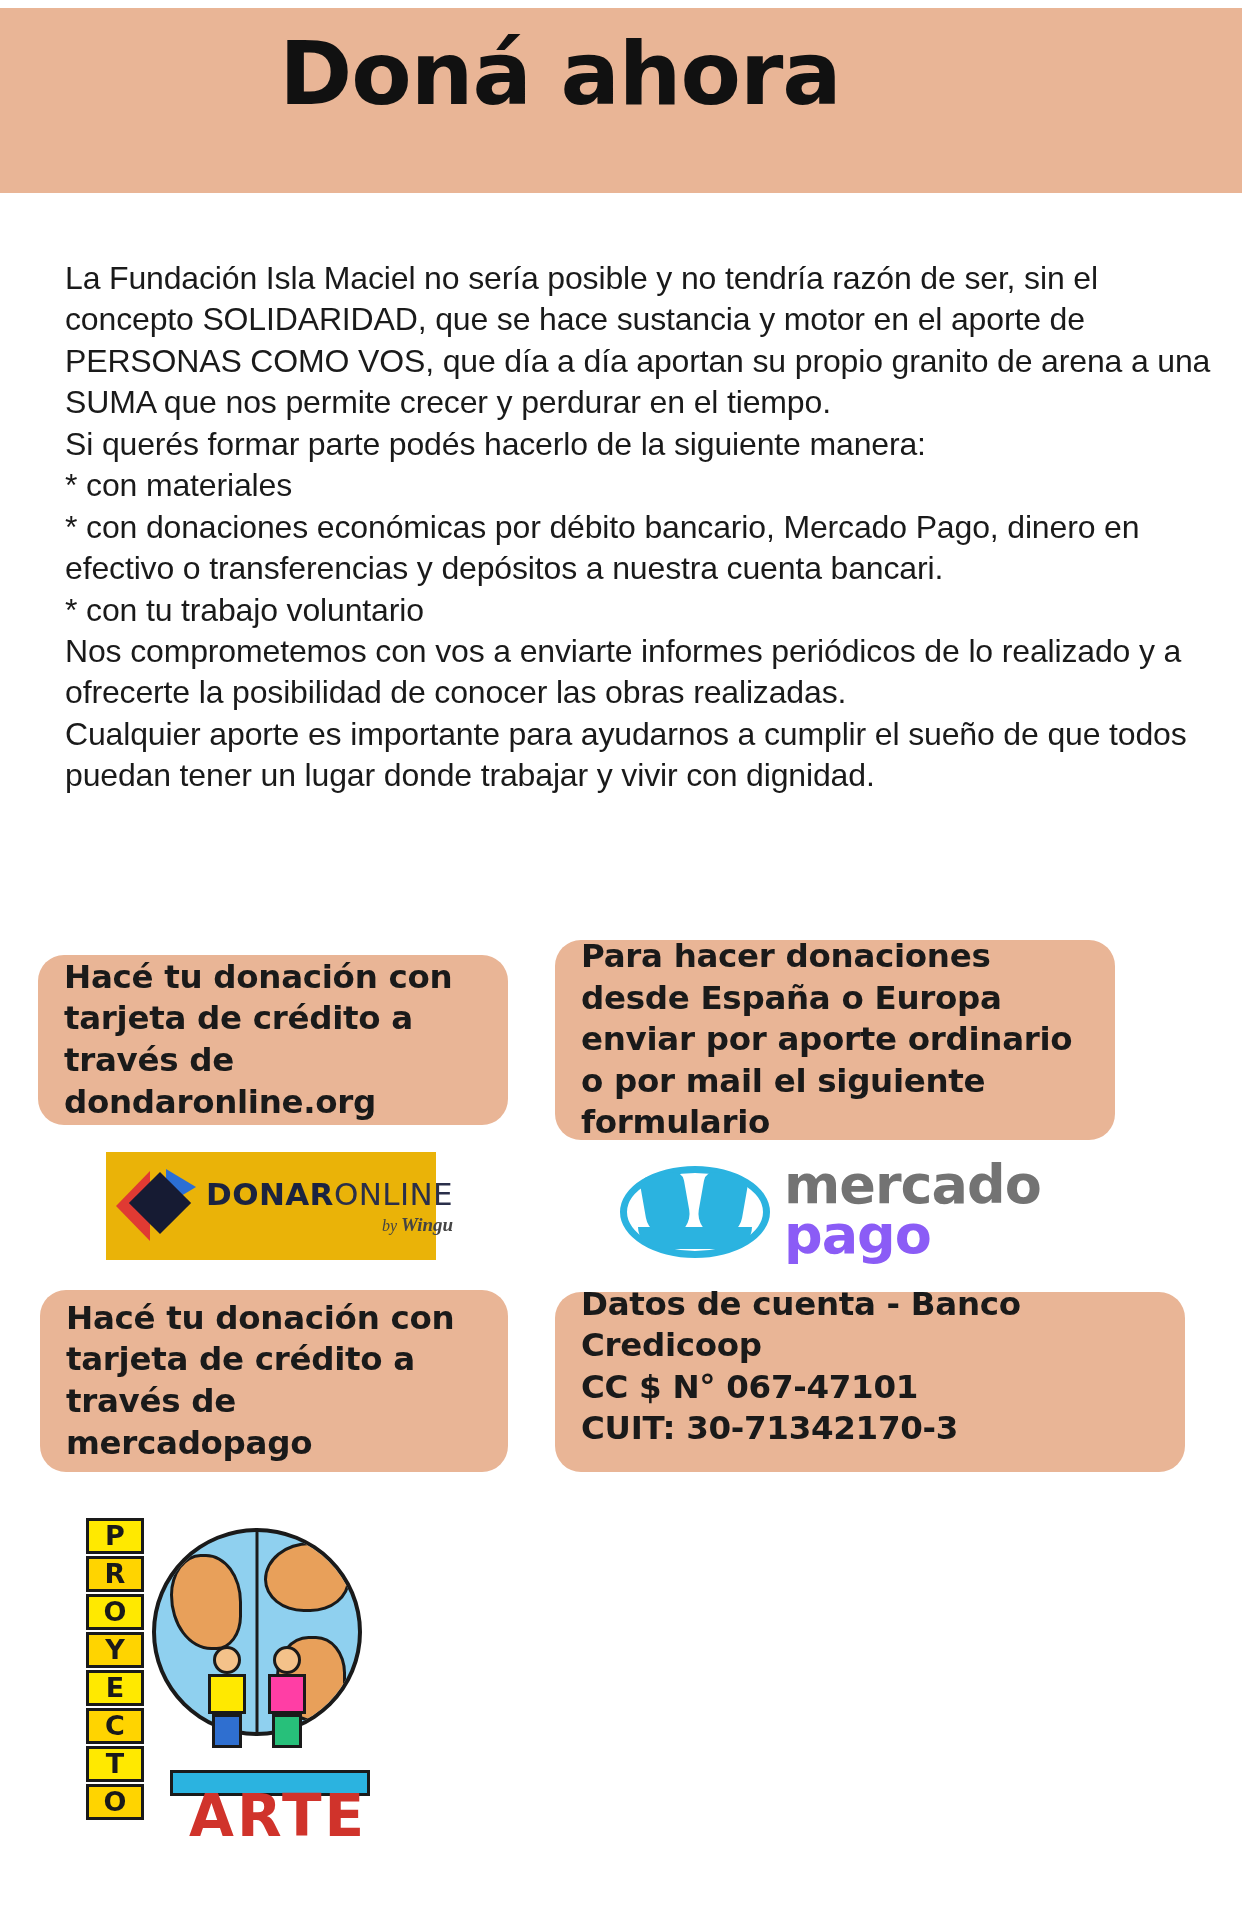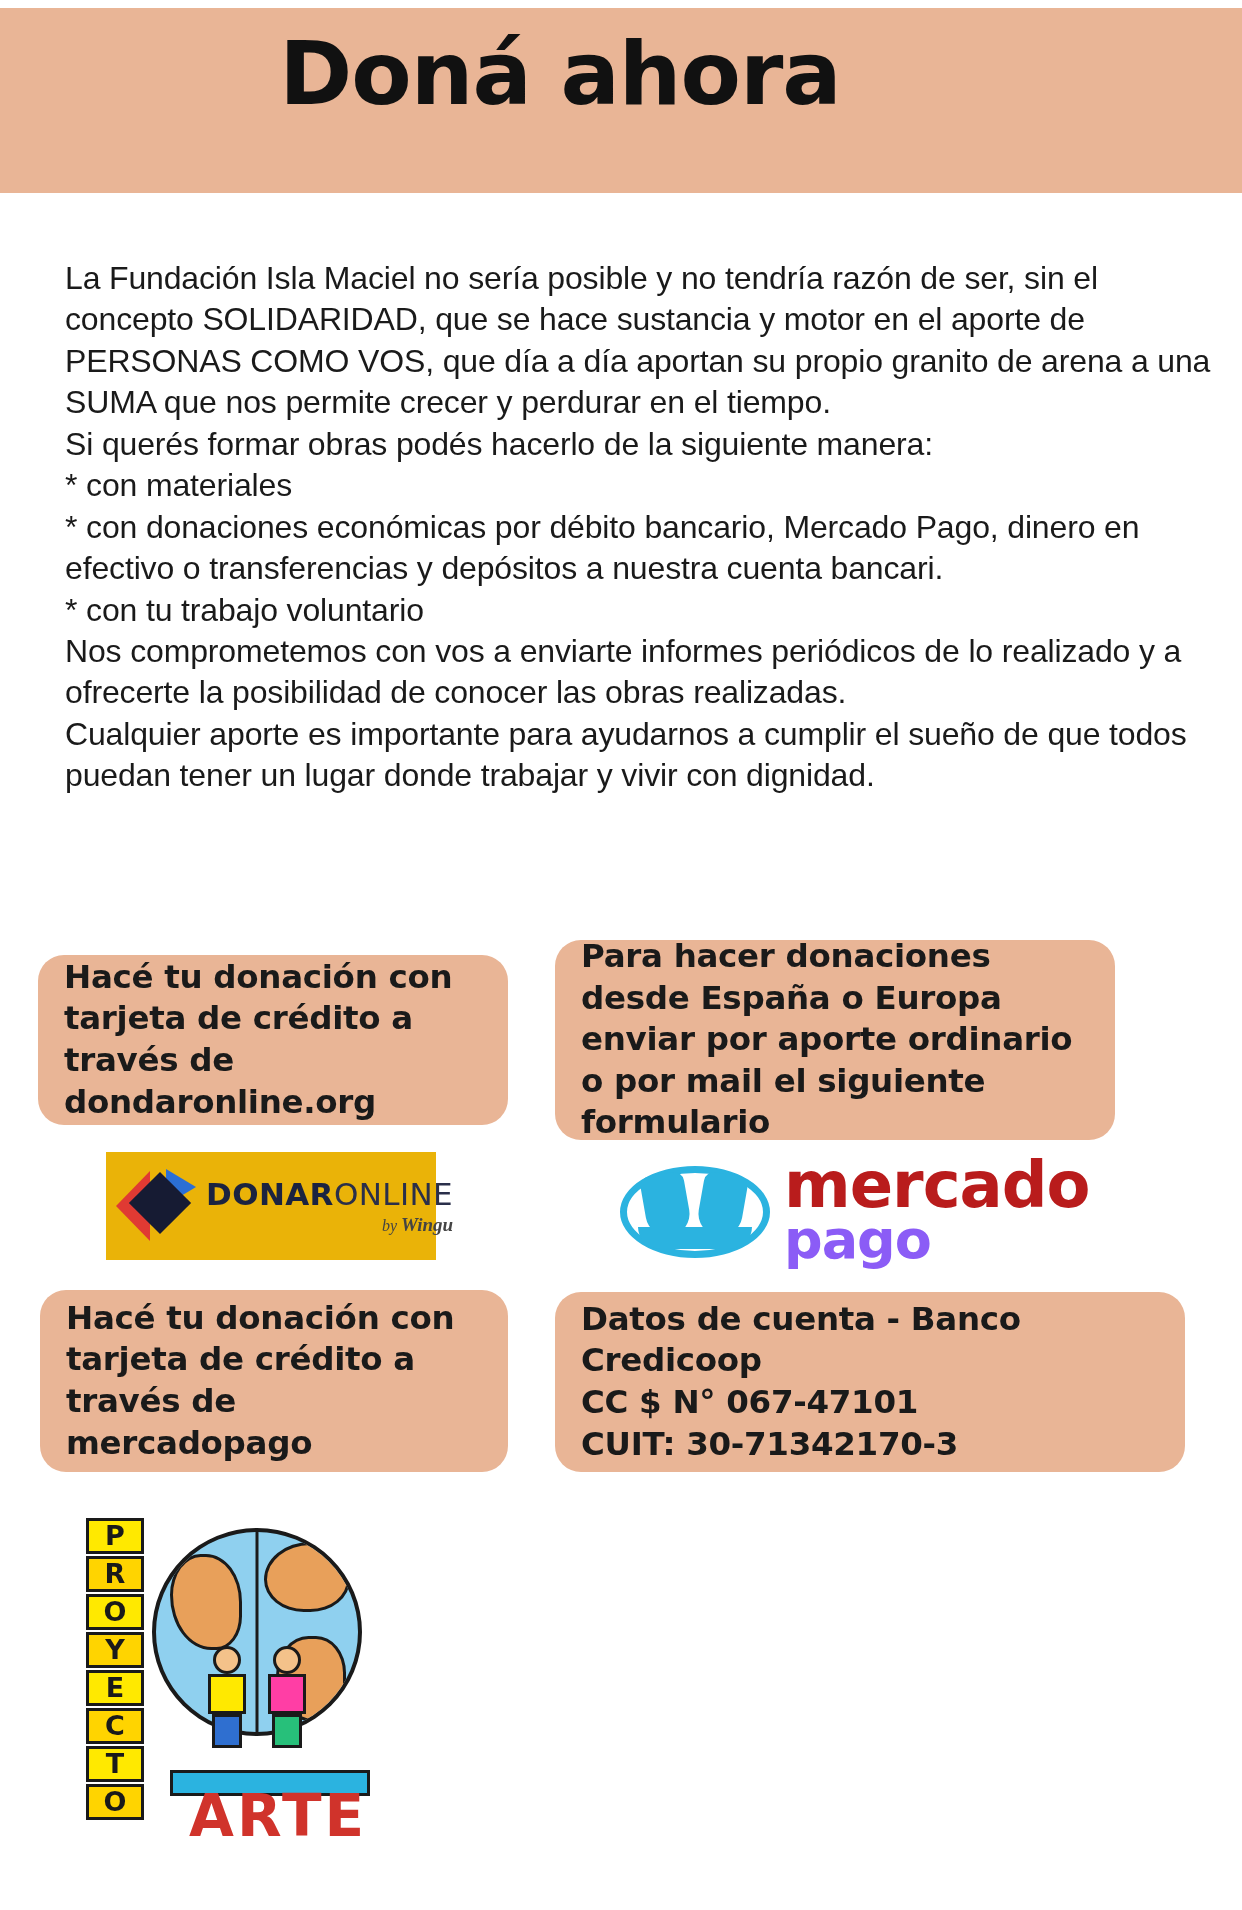--- a/index.html
+++ b/index.html
@@ -87,21 +87,21 @@
     height: 182px;
     display: flex;
     align-items: center;
   }
   #callout-bank {
     left: 555px;
     top: 1292px;
     width: 630px;
     height: 180px;
     display: flex;
-    align-items: center;
+    align-items: flex-end;
   }
   .callout .lines span { display: block; }
 
   
   .donaronline-logo {
     position: absolute;
     left: 106px;
     top: 1152px;
     width: 330px;
     height: 108px;
@@ -171,21 +171,21 @@
   }
   .mp-mark .hand-l { left: 24px; transform: rotate(-10deg); }
   .mp-mark .hand-r { left: 80px; transform: rotate(10deg); }
   .mp-mark .base {
     position: absolute; left: 18px; bottom: 14px;
     width: 114px; height: 22px; background: #2bb3e0;
     border-radius: 0 0 60px 60px;
   }
   .mp-text { margin-left: 14px; line-height: 0.92; }
   .mp-text .mp-1 {
-    font-size: 64px; font-weight: bold; color: #b91c1c;
+    font-size: 54px; font-weight: bold; color: #737373;
     font-family: "DejaVu Sans", sans-serif; letter-spacing: -1px;
   }
   .mp-text .mp-2 {
     font-size: 54px; font-weight: bold; color: #8b5cf6;
     font-family: "DejaVu Sans", sans-serif; letter-spacing: -1px;
   }
 
   
   .proyecto-logo {
     position: absolute;
@@ -275,21 +275,21 @@
 </style>
 </head>
 <body>
 
 <div class="header-banner">
   <div class="header-title">Doná ahora</div>
 </div>
 
 <div class="body-copy">
   <p>La Fundación Isla Maciel no sería posible y no tendría razón de ser, sin el concepto SOLIDARIDAD, que se hace sustancia y motor en el aporte de PERSONAS COMO VOS, que día a día aportan su propio granito de arena a una SUMA que nos permite crecer y perdurar en el tiempo.</p>
-  <p>Si querés formar obras podés hacerlo de la siguiente manera:</p>
+  <p>Si querés formar parte podés hacerlo de la siguiente manera:</p>
   <p>* con materiales</p>
   <p>* con donaciones económicas por débito bancario, Mercado Pago, dinero en efectivo o transferencias y depósitos a nuestra cuenta bancari.</p>
   <p>* con tu trabajo voluntario</p>
   <p>Nos comprometemos con vos a enviarte informes periódicos de lo realizado y a ofrecerte la posibilidad de conocer las obras realizadas.</p>
   <p>Cualquier aporte es importante para ayudarnos a cumplir el sueño de que todos puedan tener un lugar donde trabajar y vivir con dignidad.</p>
 </div>
 
 <div class="callout" id="callout-donaronline">
   <span>Hacé tu donación con tarjeta de crédito a través de dondaronline.org</span>
 </div>

